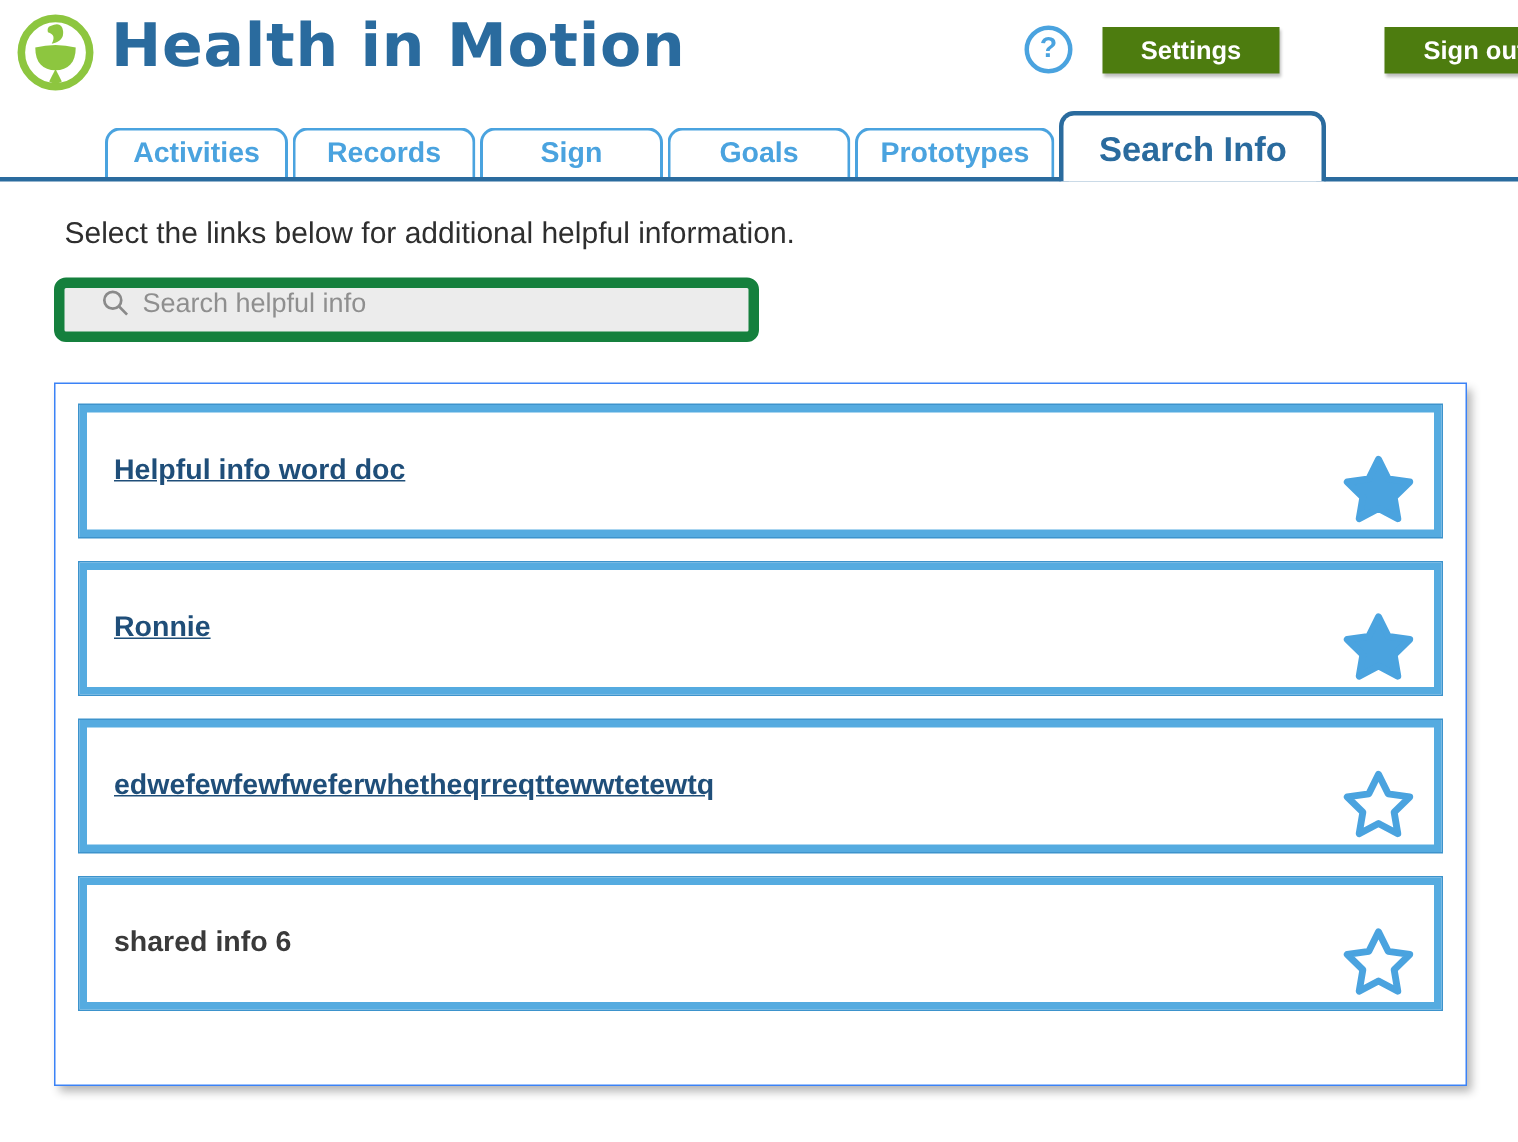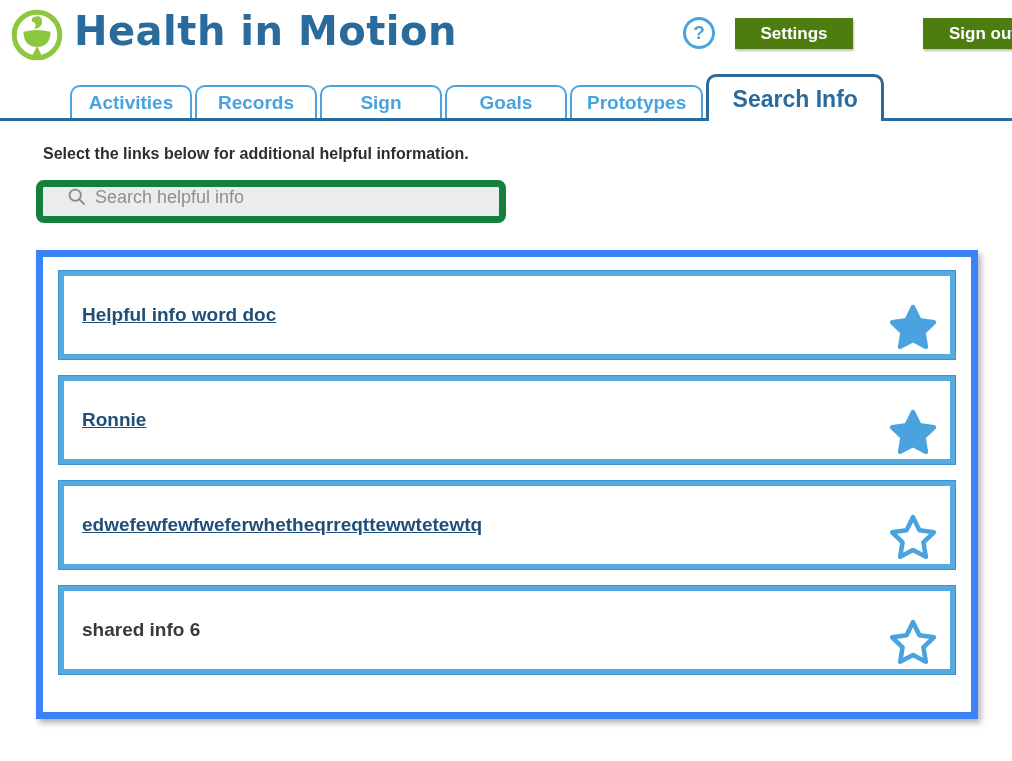--- a/index.html
+++ b/index.html
@@ -27,31 +27,31 @@
             border-bottom:3px solid #2a6b9e; height:47px; margin-top:2px; }
   .tab { height:33px; min-width:122px; padding:0 15px; margin-right:3px; background:#fff;
          display:flex; align-items:center; justify-content:center;
          border:2px solid #4aa3df; border-bottom:none; border-radius:10px 10px 0 0;
          color:#4aa3df; font-size:19px; font-weight:600; cursor:pointer; white-space:nowrap; }
   .tab.active { height:47px; min-width:178px; border:3px solid #2a6b9e; border-bottom:none;
                 color:#2a6b9e; font-size:23px; font-weight:bold; margin-bottom:-3px;
                 z-index:2; position:relative; }
 
   
-  .instruction { margin:24px 0 0 43px; font-size:16px; font-weight:700; color:#2e2e2e; }
+  .instruction { margin:24px 0 0 43px; font-size:20px; font-weight:400; color:#2e2e2e; }
   .searchbox { position:relative; margin:17px 0 0 36px; width:470px; height:43px;
                background:#ececec; border:7px solid #15803d; border-radius:8px;
                display:flex; align-items:flex-start; padding-left:24px; }
   .searchbox svg { flex:0 0 auto; }
   .searchbox input { border:none; background:transparent; outline:none; flex:1;
                      font-size:18px; color:#555; margin-left:8px; font-family:inherit; }
   .searchbox input::placeholder { color:#8f8f8f; }
 
   .panel { position:relative; margin:27px 0 0 36px; width:942px; height:469px;
-           background:#fff; border:7px solid #3b82f6; box-shadow:3px 4px 6px rgba(0,0,0,0.3);
+           background:#fff; border:1px solid #3b82f6; box-shadow:3px 4px 6px rgba(0,0,0,0.3);
            padding:14px 16px; }
 
   .row { position:relative; height:88px; margin-bottom:17px; background:#fff;
          border:5px solid #55abe0; box-shadow:0 0 0 1px #3d93cc;
          display:flex; align-items:center; padding:0 80px 0 18px; }
   .row-label { font-size:19px; font-weight:600; color:#1f4e79;
                text-decoration:underline; cursor:pointer; white-space:nowrap; }
   .row-label.plain { color:#3a3a3a; text-decoration:none; cursor:default; }
 
   .star { position:absolute; right:12px; bottom:1px; width:50px; height:50px; cursor:pointer; }

